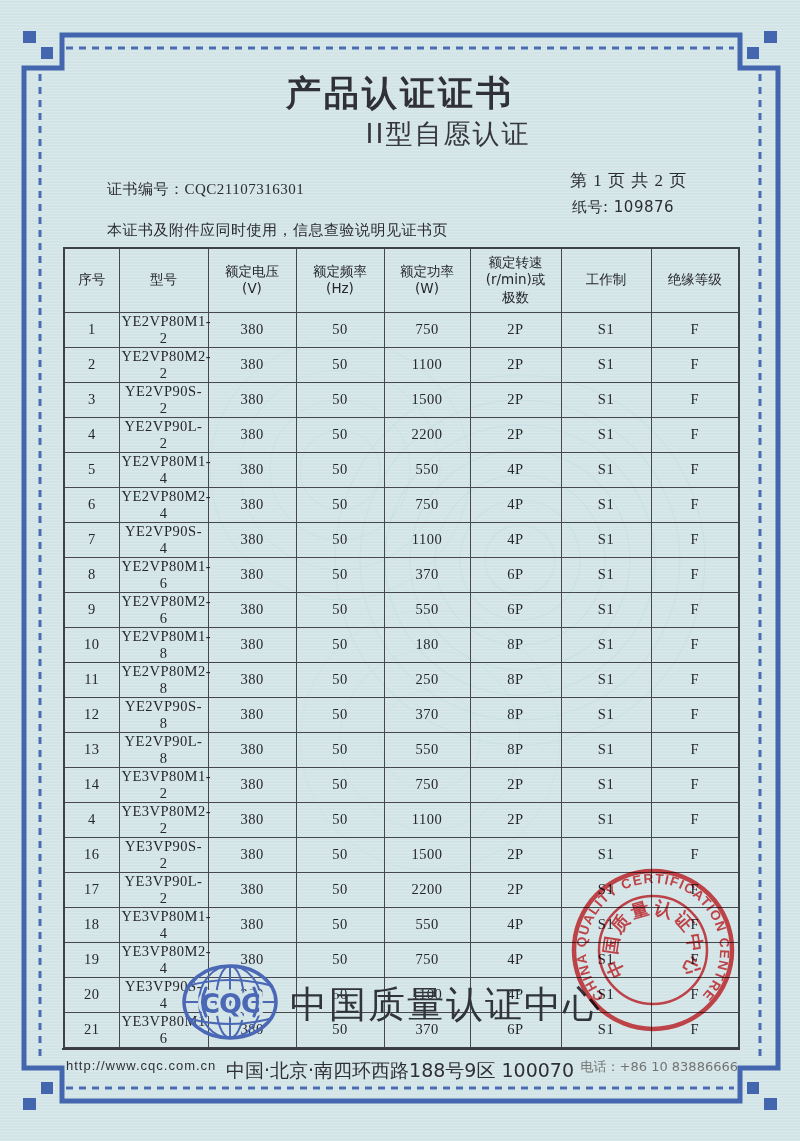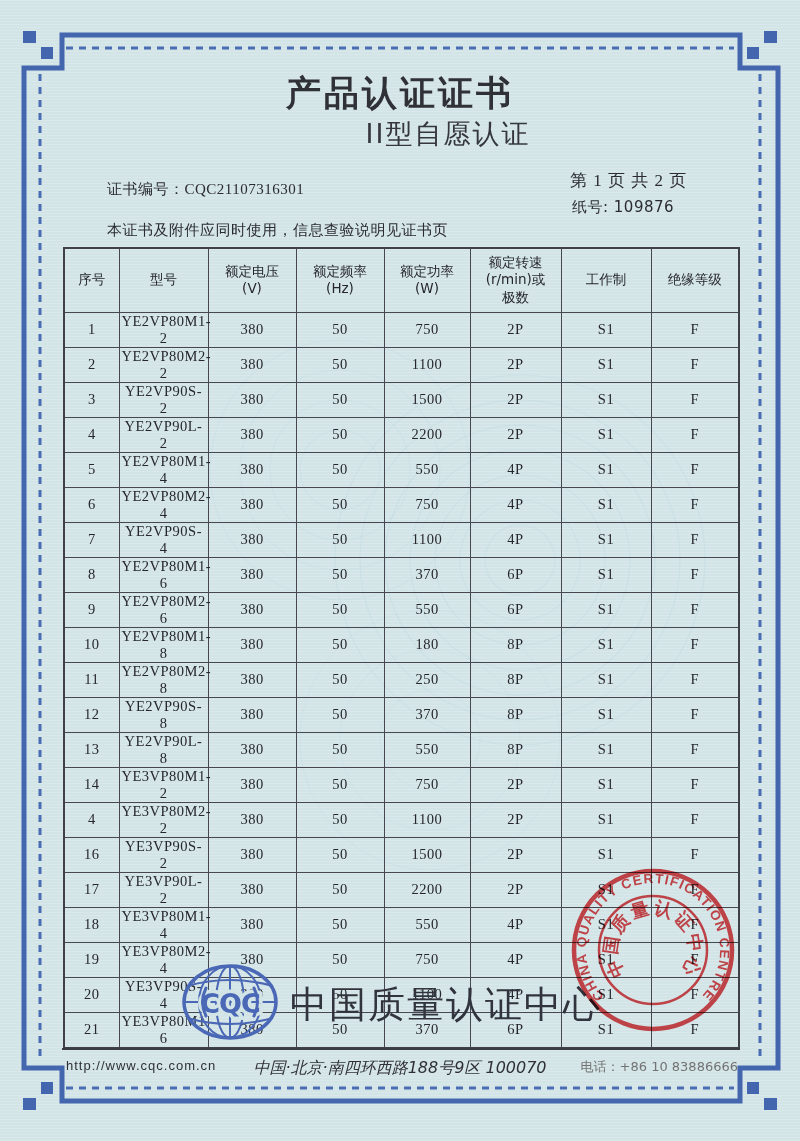--- a/index.html
+++ b/index.html
@@ -61,21 +61,21 @@
   
   .brand{left:180px;top:960px;display:flex;align-items:center;gap:10px;z-index:3;}
   .org-name{
     font-size:37px;color:#31343c;letter-spacing:2px;font-weight:400;
     line-height:1;position:relative;top:2px;
   }
 
   
   .footer-rule{left:62px;top:1048px;width:678px;height:2px;background:#3b3c42;z-index:3;}
   .footer-url{left:66px;top:1058px;font-size:13px;font-family:Liberation Sans, sans-serif;letter-spacing:1px;color:#2f3036;z-index:3;}
-  .footer-address{left:0;top:1058px;width:800px;text-align:center;font-size:16px;color:#2f3036;z-index:3;font-style:italic;}
+  .footer-address{left:0;top:1058px;width:800px;text-align:center;font-size:19px;color:#2f3036;z-index:3;}
   .footer-phone{right:62px;top:1058px;font-size:13px;color:#737373;z-index:3;}
 
   
   .stamp{left:563px;top:860px;z-index:4;mix-blend-mode:multiply;opacity:.93;}
 
   .frame{z-index:2;pointer-events:none;}
 </style>
 </head>
 <body>
 

